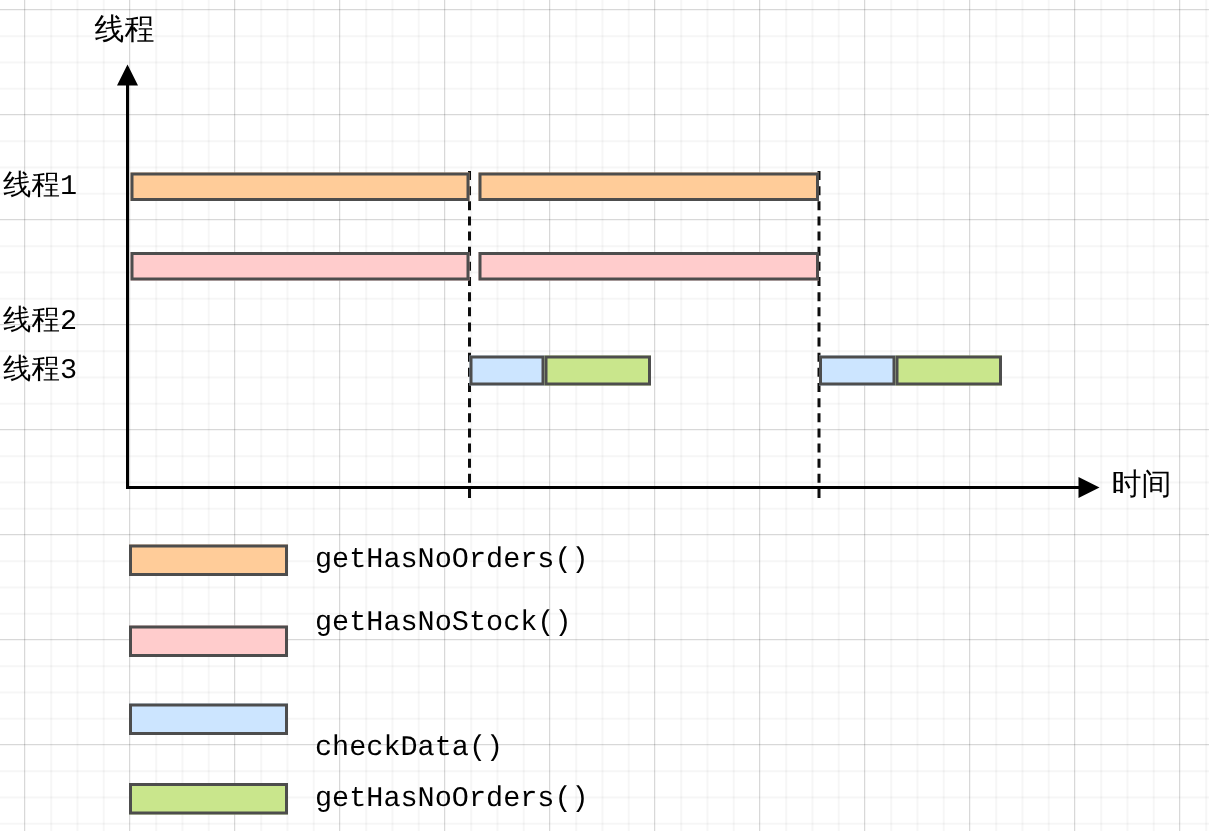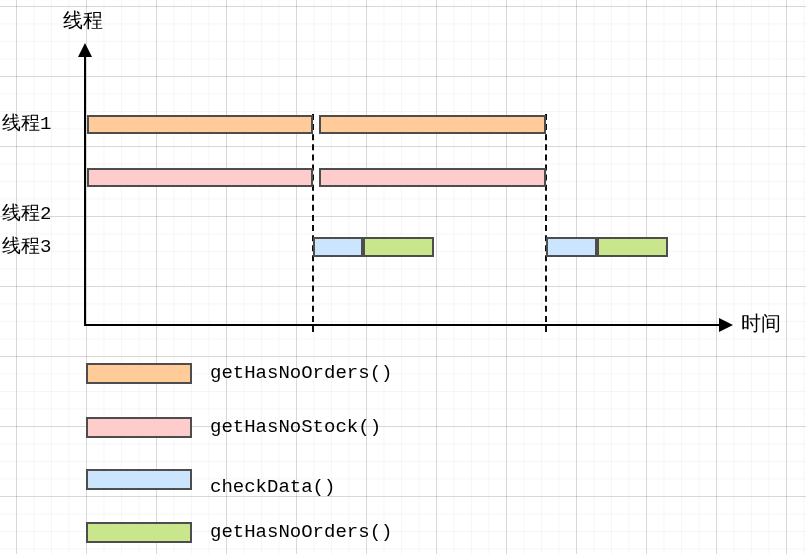--- a/index.html
+++ b/index.html
@@ -70,20 +70,20 @@
       <div class="bar" style="left: 319px; top: 168px; width: 227px; height: 19px; background: rgb(255, 204, 204);"></div>
       <div class="bar" style="left: 313px; top: 237px; width: 50px; height: 20px; background: rgb(204, 229, 255);"></div>
       <div class="bar" style="left: 363px; top: 237px; width: 71px; height: 20px; background: rgb(201, 230, 140);"></div>
       <div class="bar" style="left: 546px; top: 237px; width: 51px; height: 20px; background: rgb(204, 229, 255);"></div>
       <div class="bar" style="left: 597px; top: 237px; width: 71px; height: 20px; background: rgb(201, 230, 140);"></div>
     </div>
   <div>
       <div class="legend-swatch" style="top: 363px; background: rgb(255, 204, 153);"></div>
       <span class="legend-label" style="top: 362px;">getHasNoOrders()</span>
       <div class="legend-swatch" style="top: 417px; background: rgb(255, 204, 204);"></div>
-      <span class="legend-label" style="top: 416px;">getHasNoStock()</span>
+      <span class="legend-label" style="top: 404px;">getHasNoStock()</span>
       <div class="legend-swatch" style="top: 469px; background: rgb(204, 229, 255);"></div>
-      <span class="legend-label" style="top: 476px;">checkData()</span>
+      <span class="legend-label" style="top: 487px;">checkData()</span>
       <div class="legend-swatch" style="top: 522px; background: rgb(201, 230, 140);"></div>
       <span class="legend-label" style="top: 521px;">getHasNoOrders()</span>
     </div>
 
 </div>
 
 </body></html>

